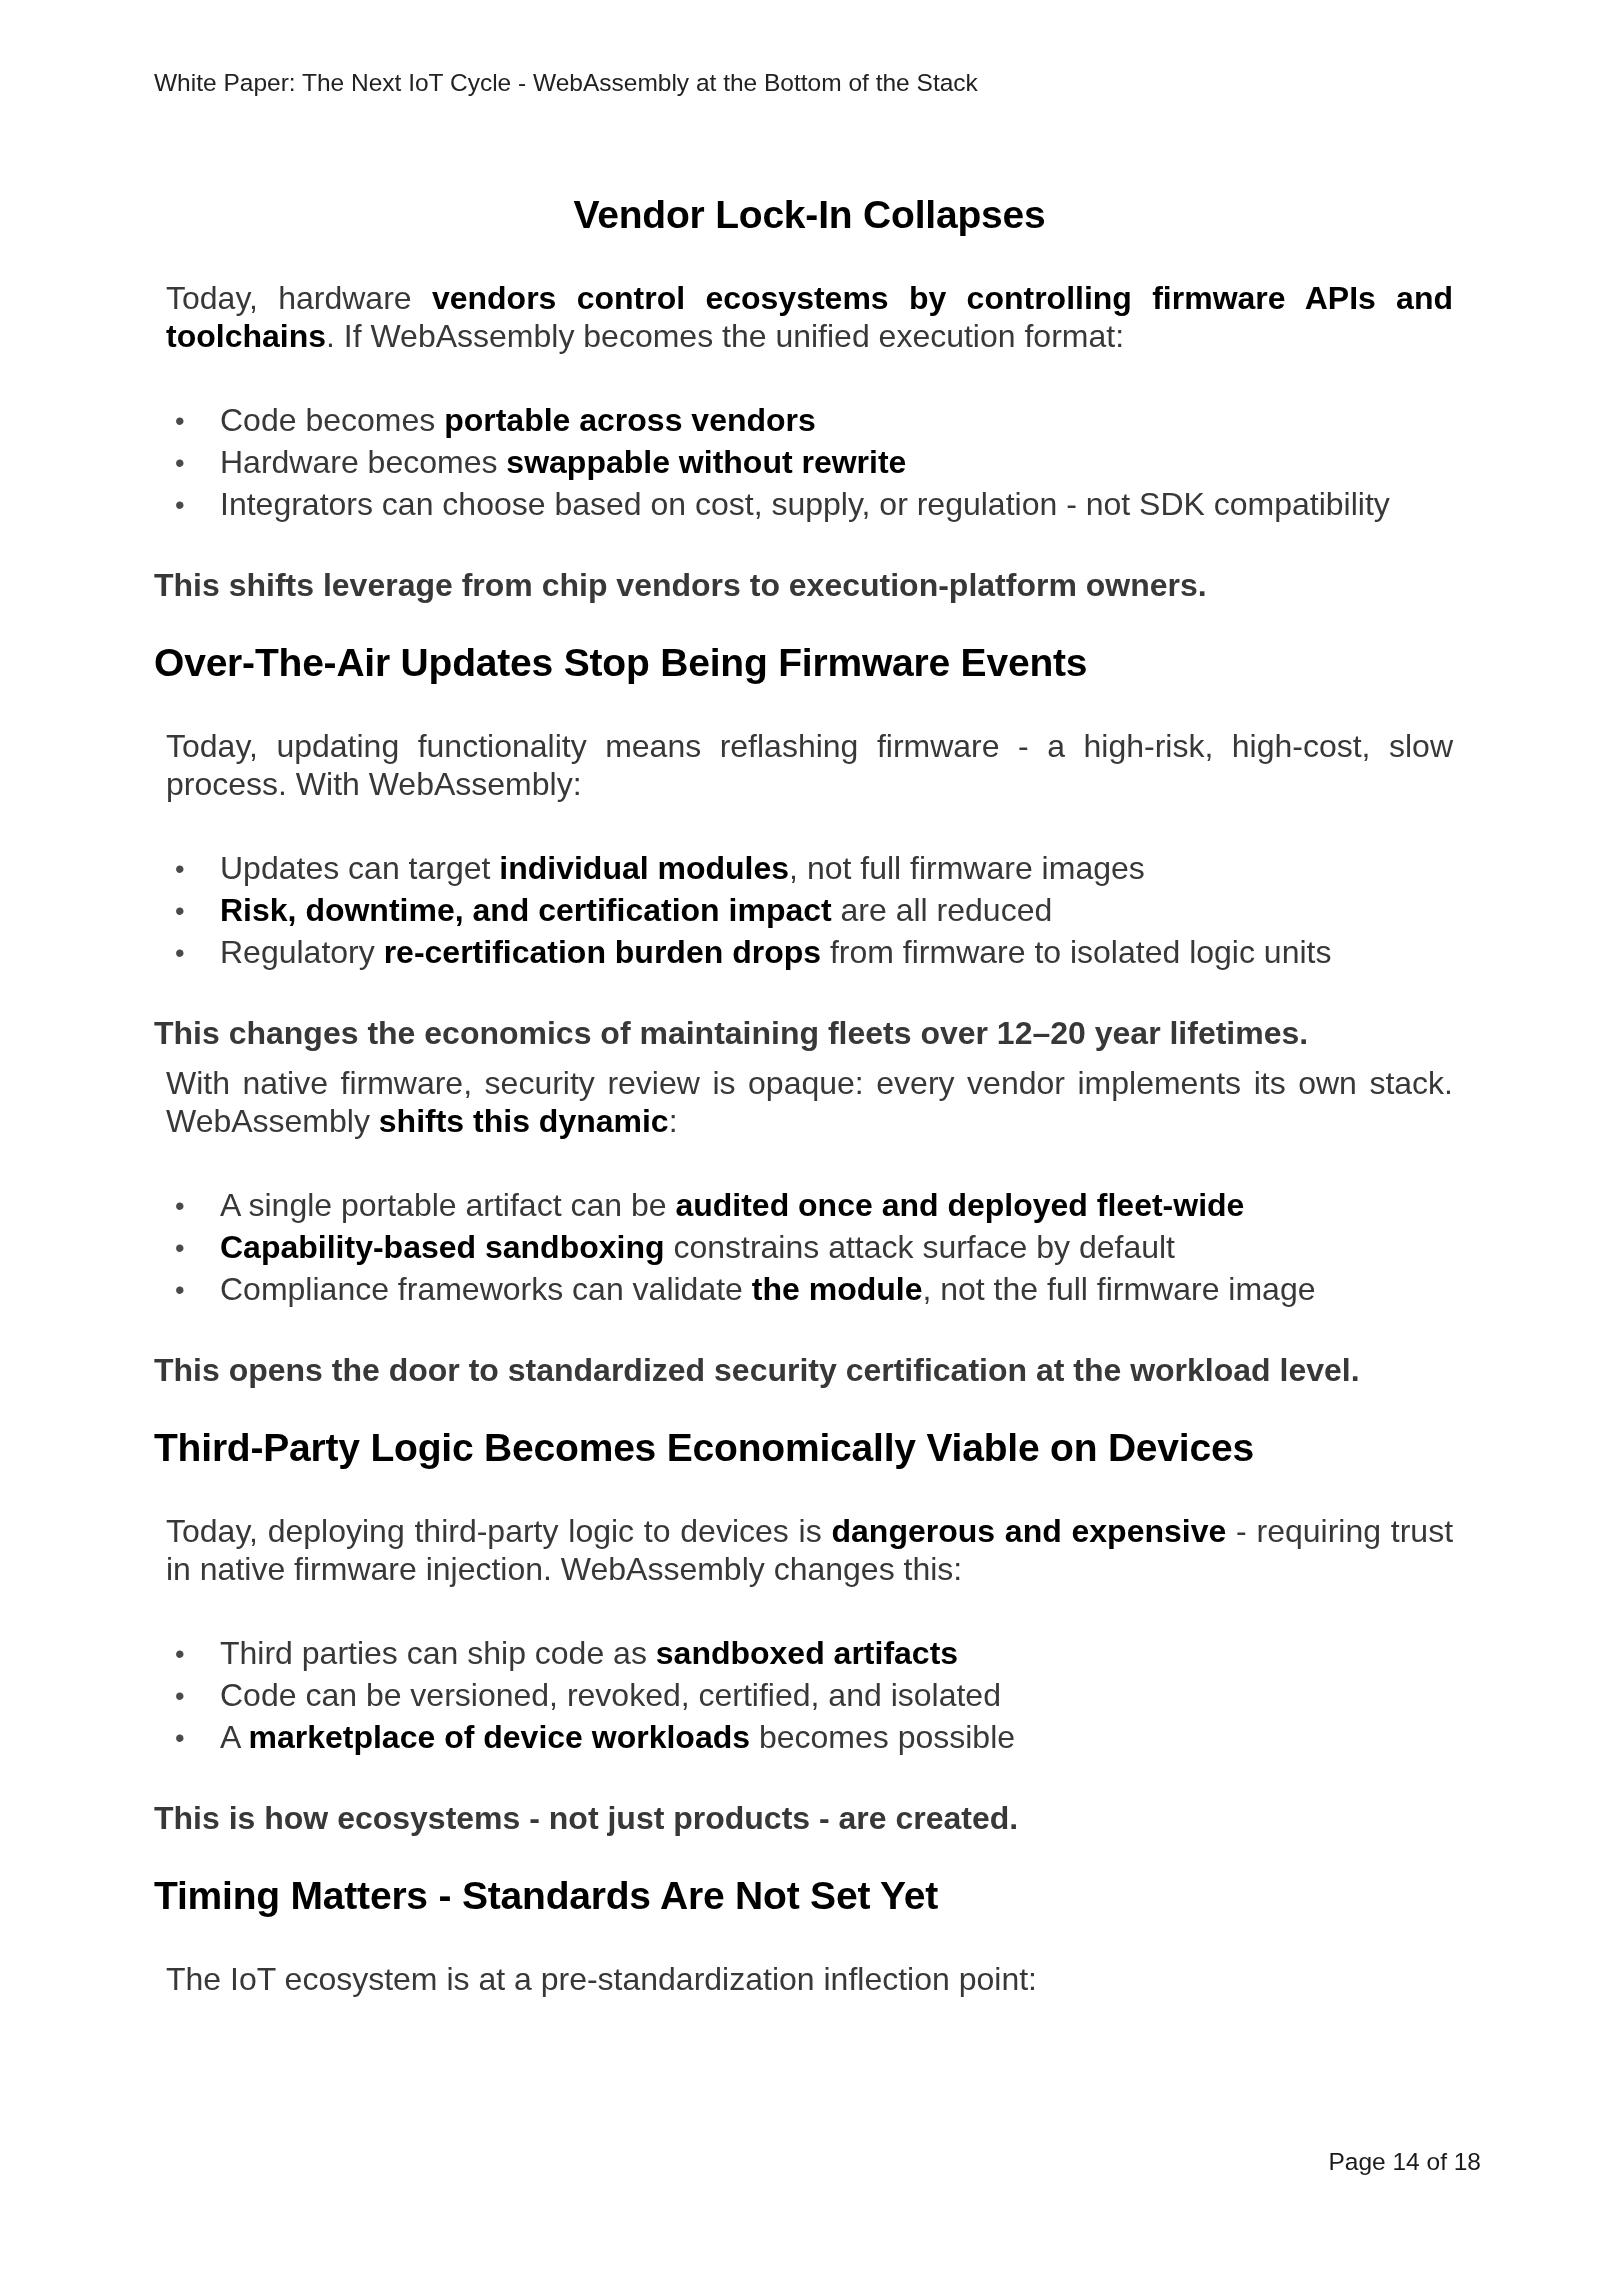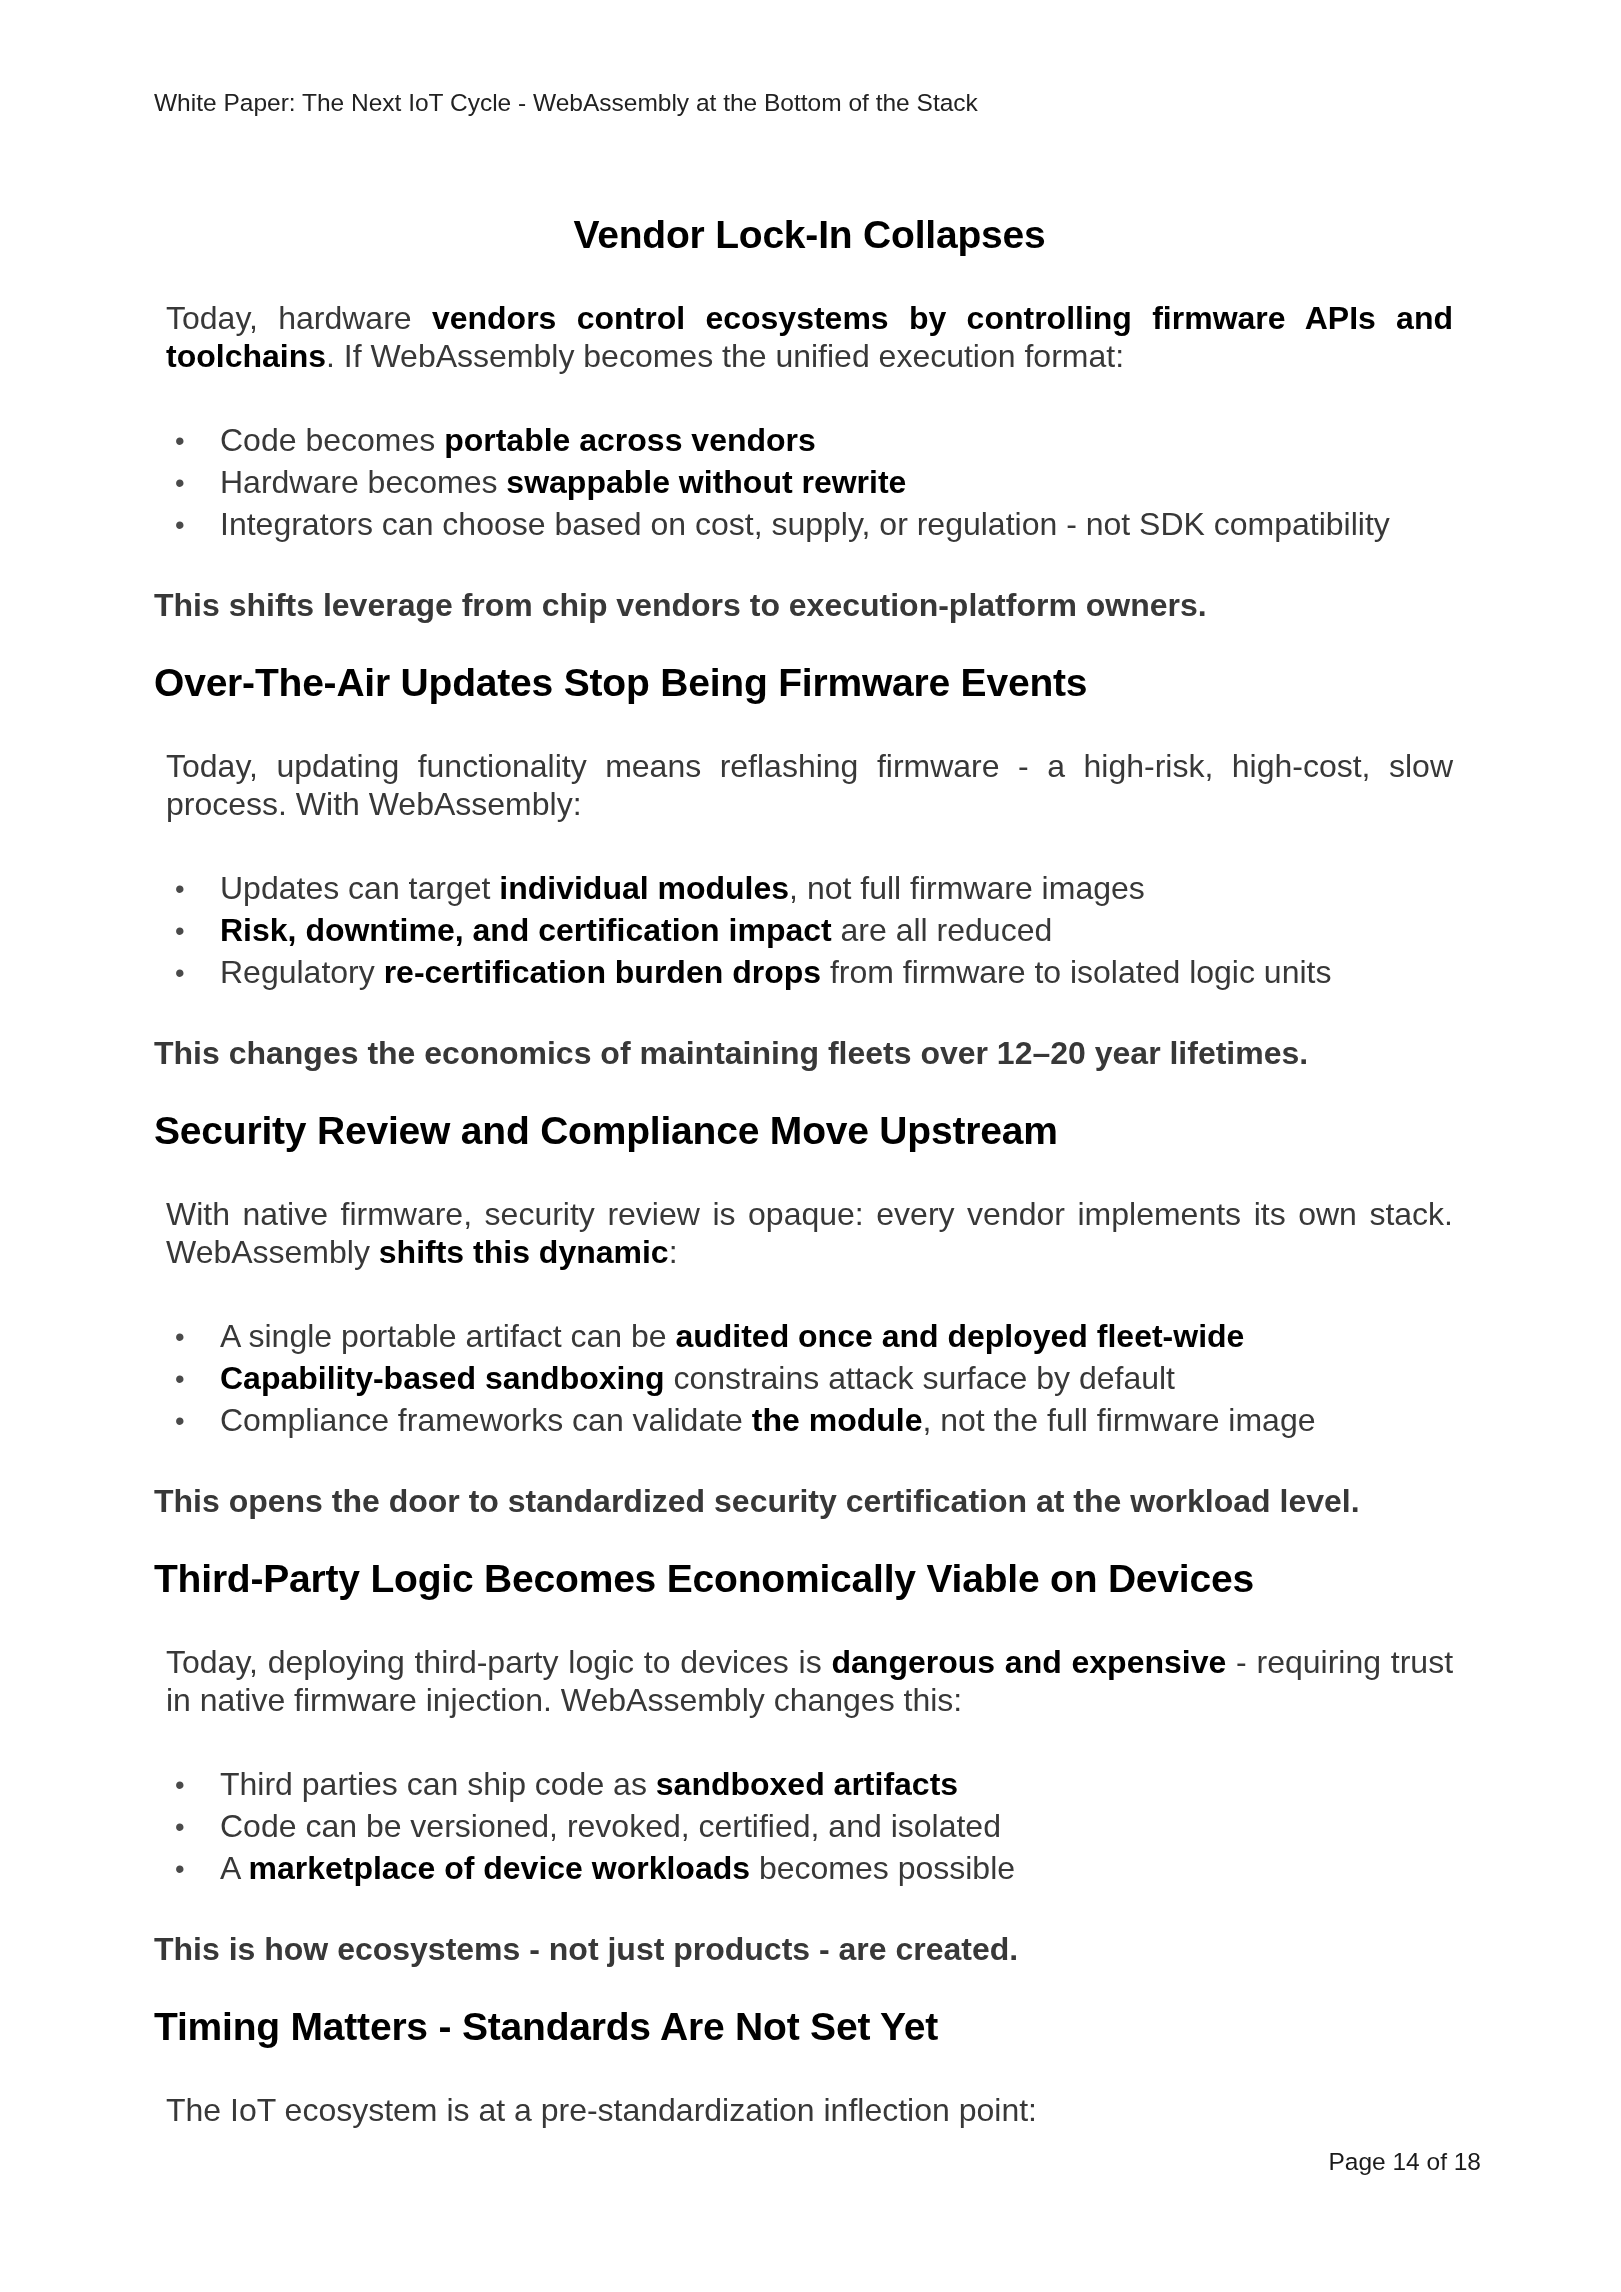--- a/index.html
+++ b/index.html
@@ -9,21 +9,21 @@
     background: #ffffff;
     font-family: "Liberation Sans", sans-serif;
     position: relative;
     box-sizing: border-box;
     padding: 0 156px 0 154px;
     overflow: hidden;
     -webkit-font-smoothing: antialiased;
   }
   .page-header {
     margin: 0;
-    padding-top: 88px;
+    padding-top: 68px;
     font-size: 24.5px;
     line-height: 29px;
     color: #222222;
   }
   section.section { margin: 0; }
   section.section h2 {
     font-size: 39px;
     line-height: 43px;
     font-weight: bold;
     color: #000000;
@@ -94,21 +94,20 @@
       <h2>Over-The-Air Updates Stop Being Firmware Events</h2>
       <p class="intro"><span>Today, updating functionality means reflashing firmware - a high-risk, high-cost, slow process. With WebAssembly:</span></p>
       <ul class="bullets">
         <li><span>Updates can target </span><span class="b">individual modules</span><span>, not full firmware images</span></li>
         <li><span class="b">Risk, downtime, and certification impact</span><span> are all reduced</span></li>
         <li><span>Regulatory </span><span class="b">re-certification burden drops</span><span> from firmware to isolated logic units</span></li>
       </ul>
       <p class="closing">This changes the economics of maintaining fleets over 12–20 year lifetimes.</p>
     </section>
     <section class="section">
-      <h2>Security Review and Compliance Move Upstream</h2>
       <p class="intro"><span>With native firmware, security review is opaque: every vendor implements its own stack. WebAssembly </span><span class="b">shifts this dynamic</span><span>:</span></p>
       <ul class="bullets">
         <li><span>A single portable artifact can be </span><span class="b">audited once and deployed fleet-wide</span></li>
         <li><span class="b">Capability-based sandboxing</span><span> constrains attack surface by default</span></li>
         <li><span>Compliance frameworks can validate </span><span class="b">the module</span><span>, not the full firmware image</span></li>
       </ul>
       <p class="closing">This opens the door to standardized security certification at the workload level.</p>
     </section>
     <section class="section">
       <h2>Third-Party Logic Becomes Economically Viable on Devices</h2>

